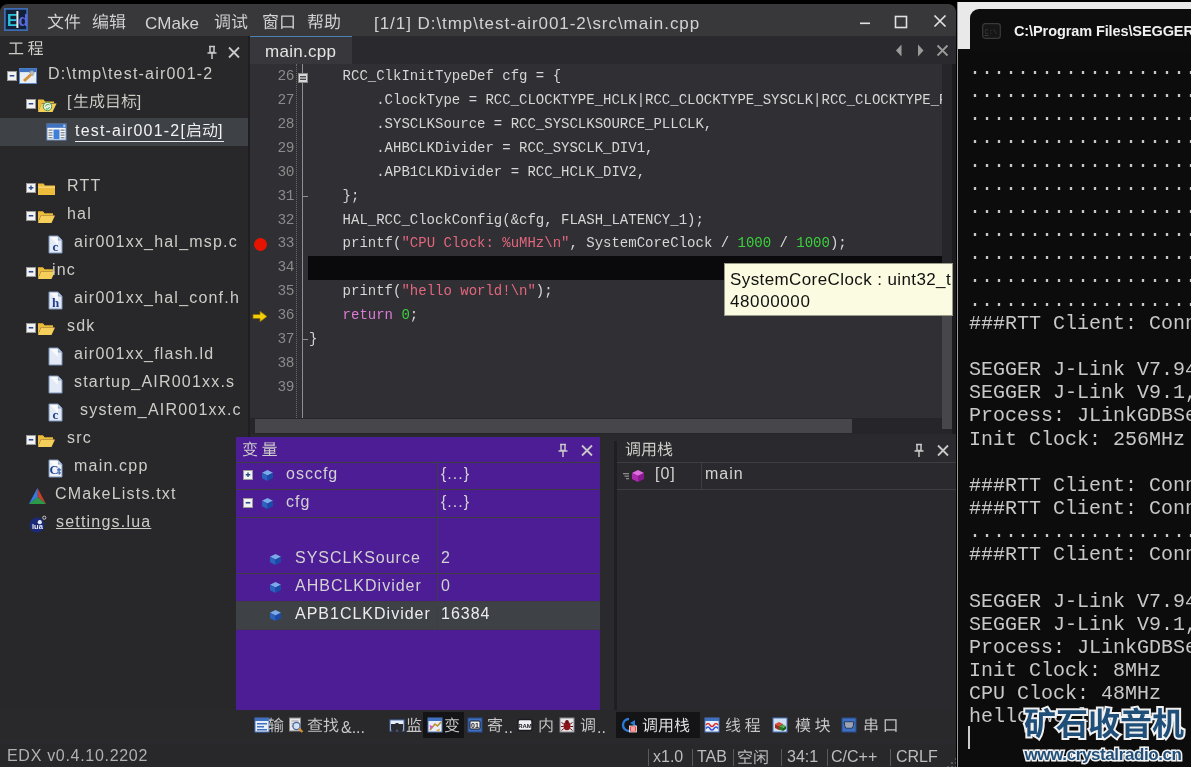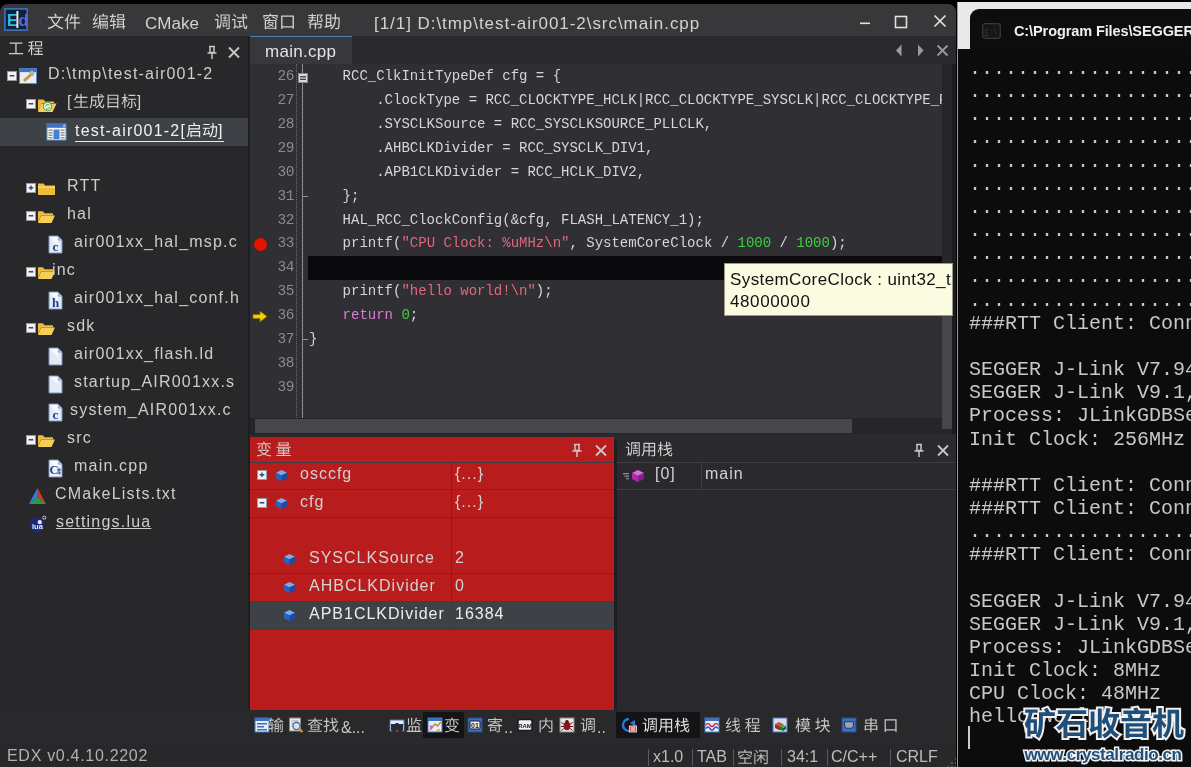--- a/index.html
+++ b/index.html
@@ -5,21 +5,21 @@
 .abs{position:absolute}
 #ide{position:absolute;left:0;top:4px;width:956px;height:763px;background:#2a2a2e;border-radius:8px 8px 0 0;overflow:hidden}
 #title{position:absolute;left:0;top:0;width:956px;height:32px;background:#38383b;border-radius:8px 8px 0 0}
 #lp{position:absolute;left:0;top:32px;width:248px;height:704px;background:#28282b}
 .trow{position:absolute;left:0;width:248px;height:28px}
 .ttext{position:absolute;font-size:16px;color:#cdcdc7;top:3px;white-space:pre;letter-spacing:1.2px}
 #edarea{position:absolute;left:250px;top:32px;width:706px;height:405px;background:#2a2a2e}
 #code{position:absolute;left:250px;top:60px;width:692px;height:354px;background:#2f2f34;overflow:hidden}
 pre.cl{position:absolute;font-family:"Liberation Mono",monospace;font-size:14px;line-height:23.86px;white-space:pre;color:#d6d6d6}
 .str{color:#e2677d}.kw{color:#dd7bd6}.num{color:#3bd23b}
-#vars{position:absolute;left:250px;top:437px;width:364px;height:273px;background:#b91c1c}
+#vars{position:absolute;left:236px;top:437px;width:364px;height:273px;background:#4c1d95}
 #stack{position:absolute;left:617px;top:437px;width:339px;height:273px;background:#2a2a2e}
 .prow{position:absolute;left:0;width:100%;height:28px;border-bottom:1px solid #3d3d42}
 .pv{position:absolute;font-size:16px;color:#d2d2d2;top:3px;white-space:pre;letter-spacing:1.0px}
 #tabsrow{position:absolute;left:0;top:710px;width:956px;height:30px;background:#29292c}
 #status{position:absolute;left:0;top:740px;width:956px;height:27px;background:#28282b}
 .sbtxt{position:absolute;font-size:16px;color:#bcbcbc;top:4px;white-space:pre}
 #term{position:absolute;left:957px;top:2px;width:234px;height:765px;background:#0c0c0c;border-left:1.5px solid #9a9a9a}
 #termtab{position:absolute;left:12px;top:7px;width:222px;height:42px;background:#0d0d0d;border-radius:9px 0 0 0}
 #tcon{position:absolute;left:0;top:49px;width:234px;height:716px;background:#0c0c0c;overflow:hidden}
 pre.tl{position:absolute;left:11px;top:0;font-family:"Liberation Mono",monospace;font-size:20px;line-height:23.15px;color:#c8c8c8;white-space:pre}
@@ -199,21 +199,21 @@
           </svg></div>
         <div class="ttext" style="left:74px;">startup_AIR001xx.s</div>
       </div>
       <div class="trow" style="top:362px">
         <div class="abs" style="left:48px;top:4.5px;line-height:0"><svg width="15" height="19" viewBox="0 0 15 19">
             <path d="M1 1 h9 l4 4 V18 H1z" fill="#e3eaf5" stroke="#7a94b8"></path>
             <path d="M10 1 l4 4 h-4z" fill="#bccfe8" stroke="#7a94b8" stroke-width="0.8"></path>
             <path d="M1.8 1.8 L10 10 V1.8z" fill="#fbfcfe" opacity="0.8"></path>
             <text x="7.5" y="15.5" text-anchor="middle" font-family="Liberation Serif" font-weight="bold" font-size="13" fill="#1d3f8f">c</text>
           </svg></div>
-        <div class="ttext" style="left:70px;">system_AIR001xx.c</div>
+        <div class="ttext" style="left:80px;">system_AIR001xx.c</div>
       </div>
       <div class="trow" style="top:390px">
         <svg class="abs" style="left:26px;top:9px" width="10" height="10" viewBox="0 0 10 10">
           <rect x="0.5" y="0.5" width="9" height="9" fill="#f2f2f2" stroke="#9a9a9a"></rect>
           <path d="M2.7 4.75 h4.6" stroke="#2b4a8b" stroke-width="1.6"></path>
         </svg>
         <div class="abs" style="left:37px;top:7px;line-height:0"><svg width="19" height="15" viewBox="0 0 19 15">
             <path d="M1 2.5 h5 l1.5 2 H16 v2 H1z" fill="#e3aa28"></path>
             <path d="M1 14 V2.5 h5 l1.5 2 H16 V6 h-12 L1 14 v0 z" fill="#eebc3c"></path>
             <path d="M4 6.5 h14 L14.5 14 H1z" fill="#f4cf5a"></path>

